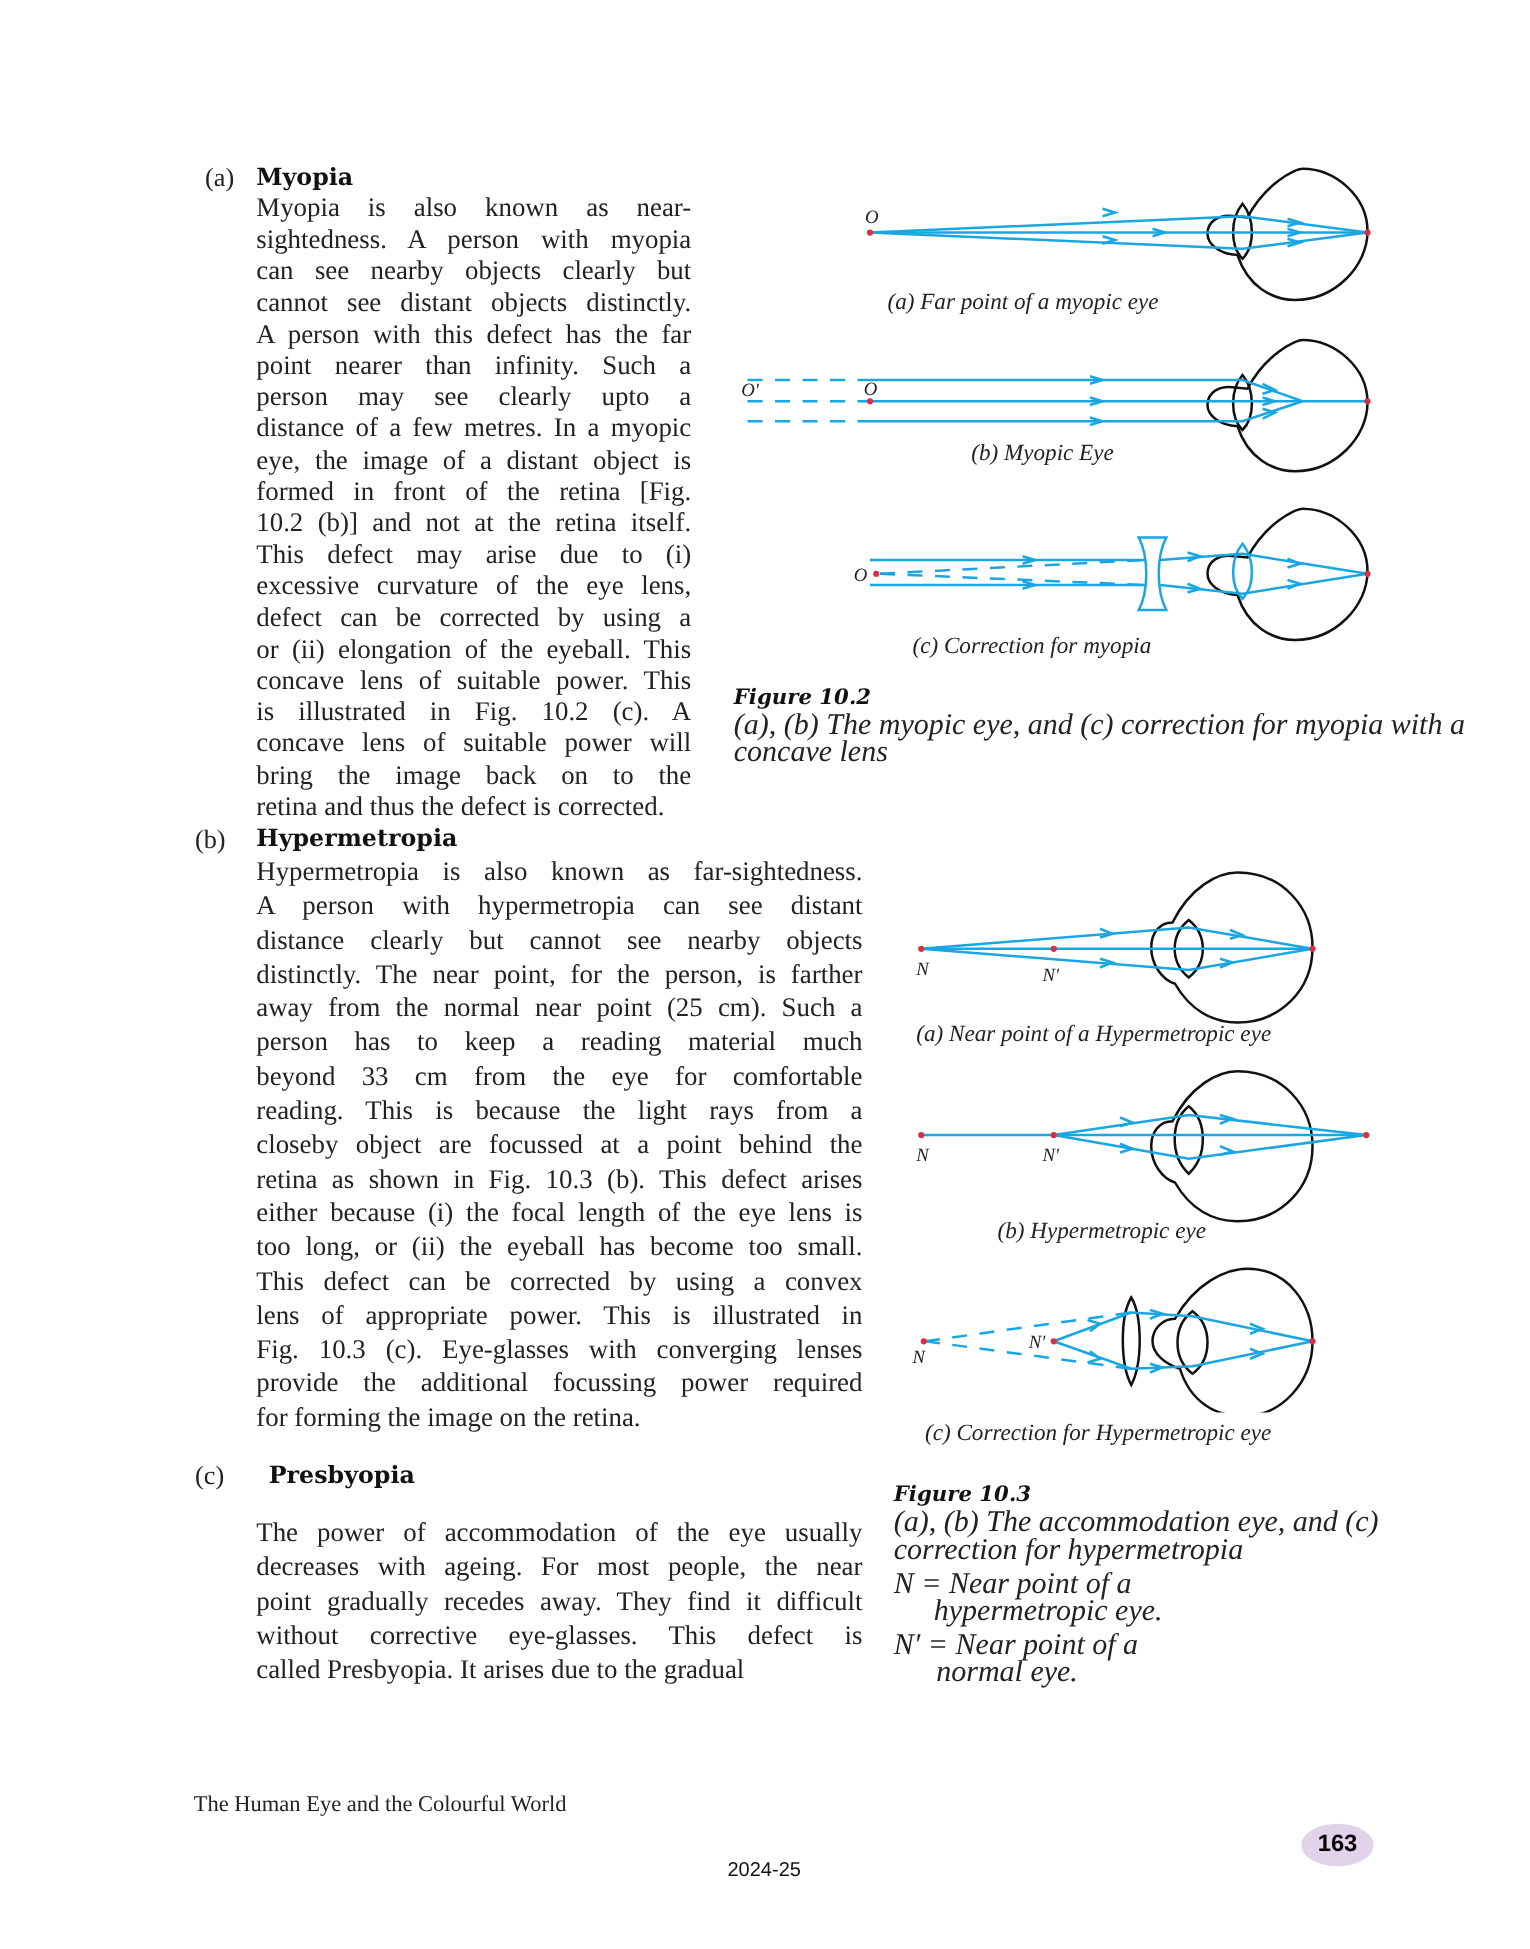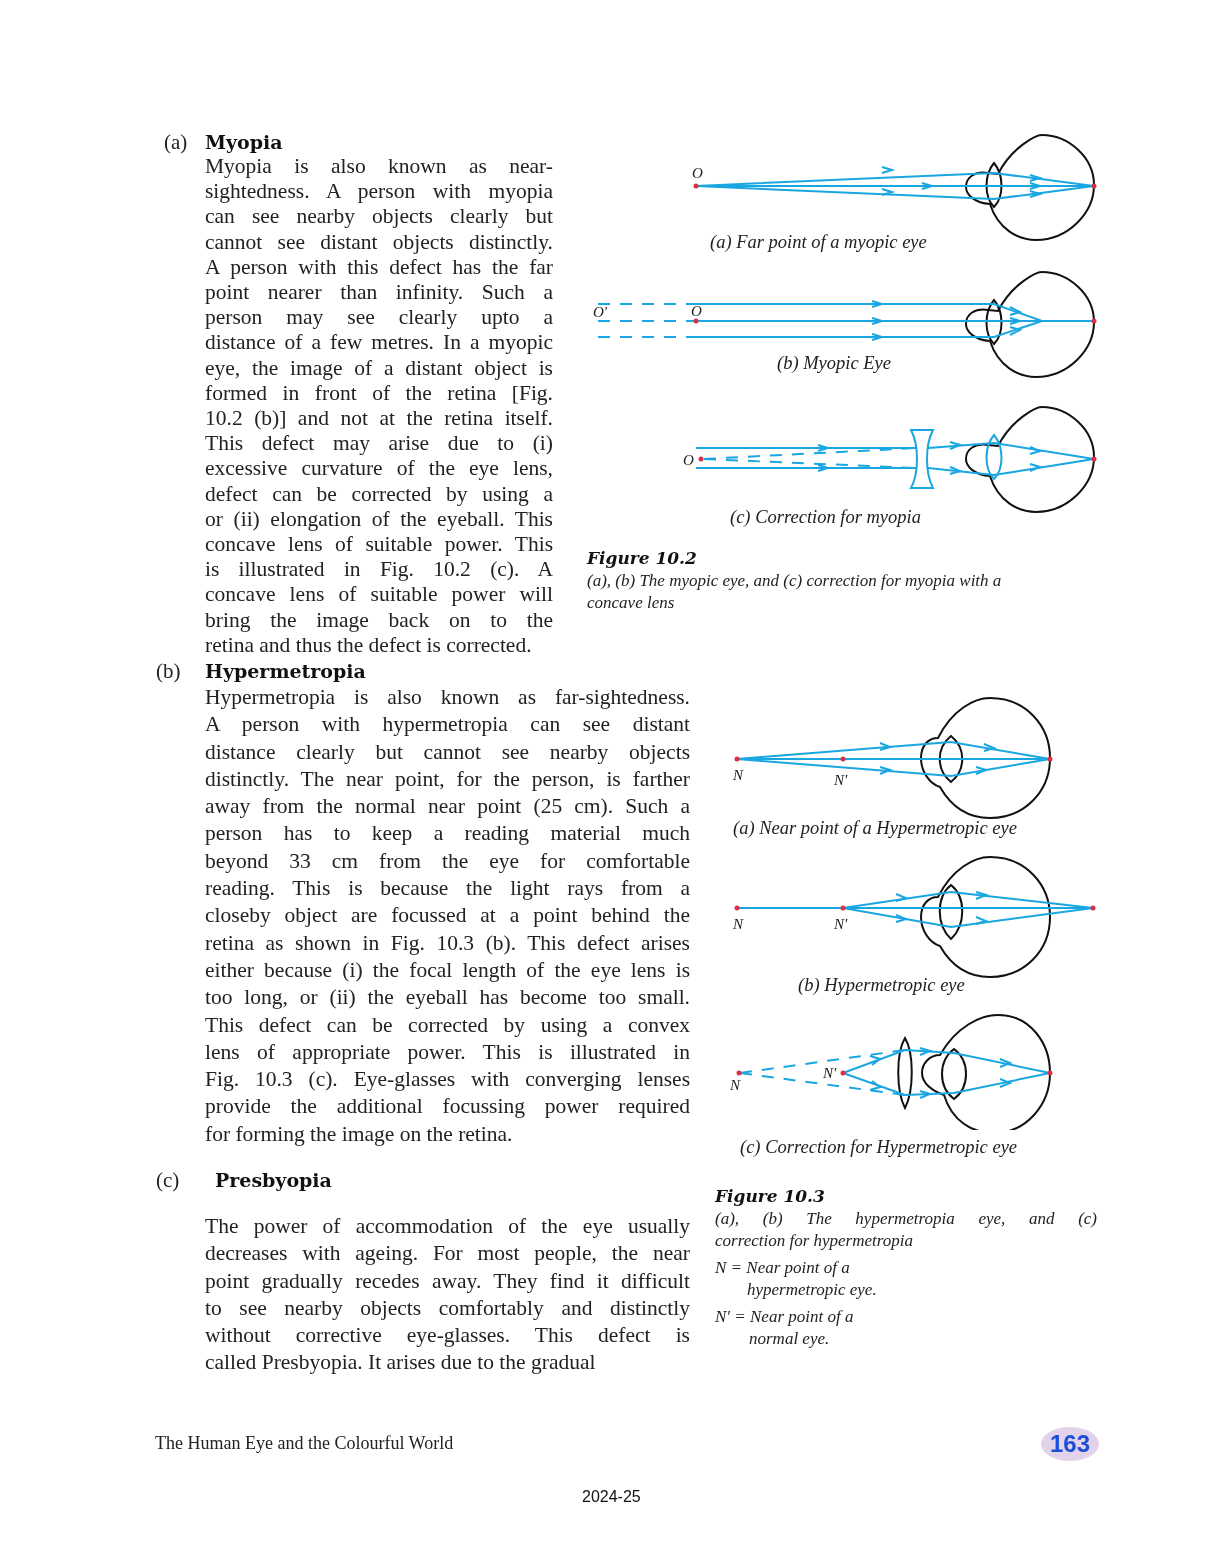--- a/index.html
+++ b/index.html
@@ -5,30 +5,30 @@
   html,body{margin:0;padding:0;background:#fff;}
   body{width:1224px;height:1559px;position:relative;overflow:hidden;font-family:"DejaVu Serif","Liberation Serif",serif;color:#222;}
   .abs{position:absolute;}
   .label{font-family:"Liberation Serif",serif;font-size:21px;color:#222;}
   .heading{font-family:"DejaVu Serif",serif;font-weight:bold;font-size:19px;color:#111;}
   .para{font-family:"Liberation Serif",serif;font-size:21.5px;color:#222;}
   .para .ln{display:block;white-space:nowrap;text-align:justify;text-align-last:justify;}
   .para .ln.last{text-align-last:left;}
   .capt{font-family:"Liberation Serif",serif;font-style:italic;font-size:18.5px;color:#222;white-space:nowrap;}
   .figtitle{font-family:"DejaVu Serif",serif;font-style:italic;font-weight:bold;font-size:17px;color:#111;}
-  .figtext{font-family:"Liberation Serif",serif;font-style:italic;font-size:17px;color:#222;line-height:21.5px;}
+  .figtext{font-family:"Liberation Serif",serif;font-style:italic;font-size:24px;color:#222;line-height:21.5px;}
   .ray{stroke:#1aa6e0;stroke-width:2;fill:none;}
   .dash{stroke:#1aa6e0;stroke-width:2;fill:none;stroke-dasharray:12 10;}
   .arrowhead{stroke:#1aa6e0;stroke-width:2;fill:none;}
   .eye{stroke:#111;stroke-width:2;fill:none;}
   .lensblue{stroke:#1aa6e0;stroke-width:2;fill:none;}
   .pt{fill:#d9304a;}
   .svglbl{font-family:"Liberation Serif",serif;font-style:italic;font-size:15px;fill:#222;}
   .footer-title{font-family:"Liberation Serif",serif;font-size:18px;color:#222;}
-  .pagebadge{background:#e3d3ea;border-radius:50%;width:58px;height:34px;display:flex;align-items:center;justify-content:center;font-family:"Liberation Sans",sans-serif;font-weight:bold;font-size:24px;color:#1d4ed8;}
+  .pagebadge{background:#e3d3ea;border-radius:50%;width:58px;height:34px;display:flex;align-items:center;justify-content:center;font-family:"Liberation Sans",sans-serif;font-weight:bold;font-size:19px;color:#000000;margin-top:32px;}
   .year{font-family:"Liberation Sans",sans-serif;font-size:16px;color:#111;}
 </style>
 </head>
 <body>
 
 <div class="abs label" style="left:164px;top:130px;">(a)</div>
 <div class="abs heading" style="left:205px;top:131px;">Myopia</div>
 <div class="abs para" id="myopia-para" style="left:205px;top:154px;width:348px;line-height:25.2px;">
     <span class="ln">Myopia is also known as near-</span>
     <span class="ln">sightedness. A person with myopia</span>
@@ -73,21 +73,20 @@
     <span class="ln">provide the additional focussing power required</span>
     <span class="ln last">for forming the image on the retina.</span>
   </div>
 
 <div class="abs label" style="left:156px;top:1168px;">(c)</div>
 <div class="abs heading" style="left:215px;top:1169px;">Presbyopia</div>
 <div class="abs para" id="presby-para" style="left:205px;top:1193px;width:485px;line-height:27.3px;margin-top:20px;">
     <span class="ln">The power of accommodation of the eye usually</span>
     <span class="ln">decreases with ageing. For most people, the near</span>
     <span class="ln">point gradually recedes away. They find it difficult</span>
-    <span class="ln">to see nearby objects comfortably and distinctly</span>
     <span class="ln">without corrective eye-glasses.  This defect is</span>
     <span class="ln last">called Presbyopia.  It arises due to the gradual</span>
   </div>
 
 <svg class="abs" style="left:580px;top:125px;" width="530" height="420">
 
   <g>
     <path class="eye" d="M418,49 C432,22 456,10 462,10 C488,10 514,32 514,60 C514,88 488,115 456,115 C438,115 418,104 410,79 C395,78 386,70 386,62 C386,52 395,46 408,48 Z"></path>
     <path class="eye" d="M414,38 C424,50 424,72 414,82 C404,72 404,50 414,38 Z"></path>
     <line class="ray" x1="116" y1="61" x2="514" y2="61"></line>
@@ -214,21 +213,21 @@
     <text class="svglbl" x="103" y="73">N'</text>
   </g>
 </svg>
 
 <div class="abs capt" style="left:733px;top:818px;">(a) Near point of a Hypermetropic eye</div>
 <div class="abs capt" style="left:798px;top:975px;">(b) Hypermetropic eye</div>
 <div class="abs capt" style="left:740px;top:1137px;">(c) Correction for Hypermetropic eye</div>
 
 <div class="abs figtitle" style="left:715px;top:1186px;">Figure  10.3</div>
 <div class="abs figtext" style="left:715px;top:1208px;width:382px;">
-  <div style="text-align:justify;text-align-last:justify;white-space:nowrap;">(a), (b) The hypermetropia eye, and (c)</div>
+  <div style="text-align:justify;text-align-last:justify;white-space:nowrap;">(a), (b) The accommodation eye, and (c)</div>
   <div style="white-space:nowrap;">correction for hypermetropia</div>
 </div>
 <div class="abs figtext" style="left:715px;top:1257px;white-space:nowrap;">
   <div>
     <div>N = Near point of a</div>
     <div style="padding-left:32px;">hypermetropic eye.</div>
   </div>
   <div style="margin-top:6px;">
     <div>N′ = Near point of a</div>
     <div style="padding-left:34px;">normal eye.</div>

